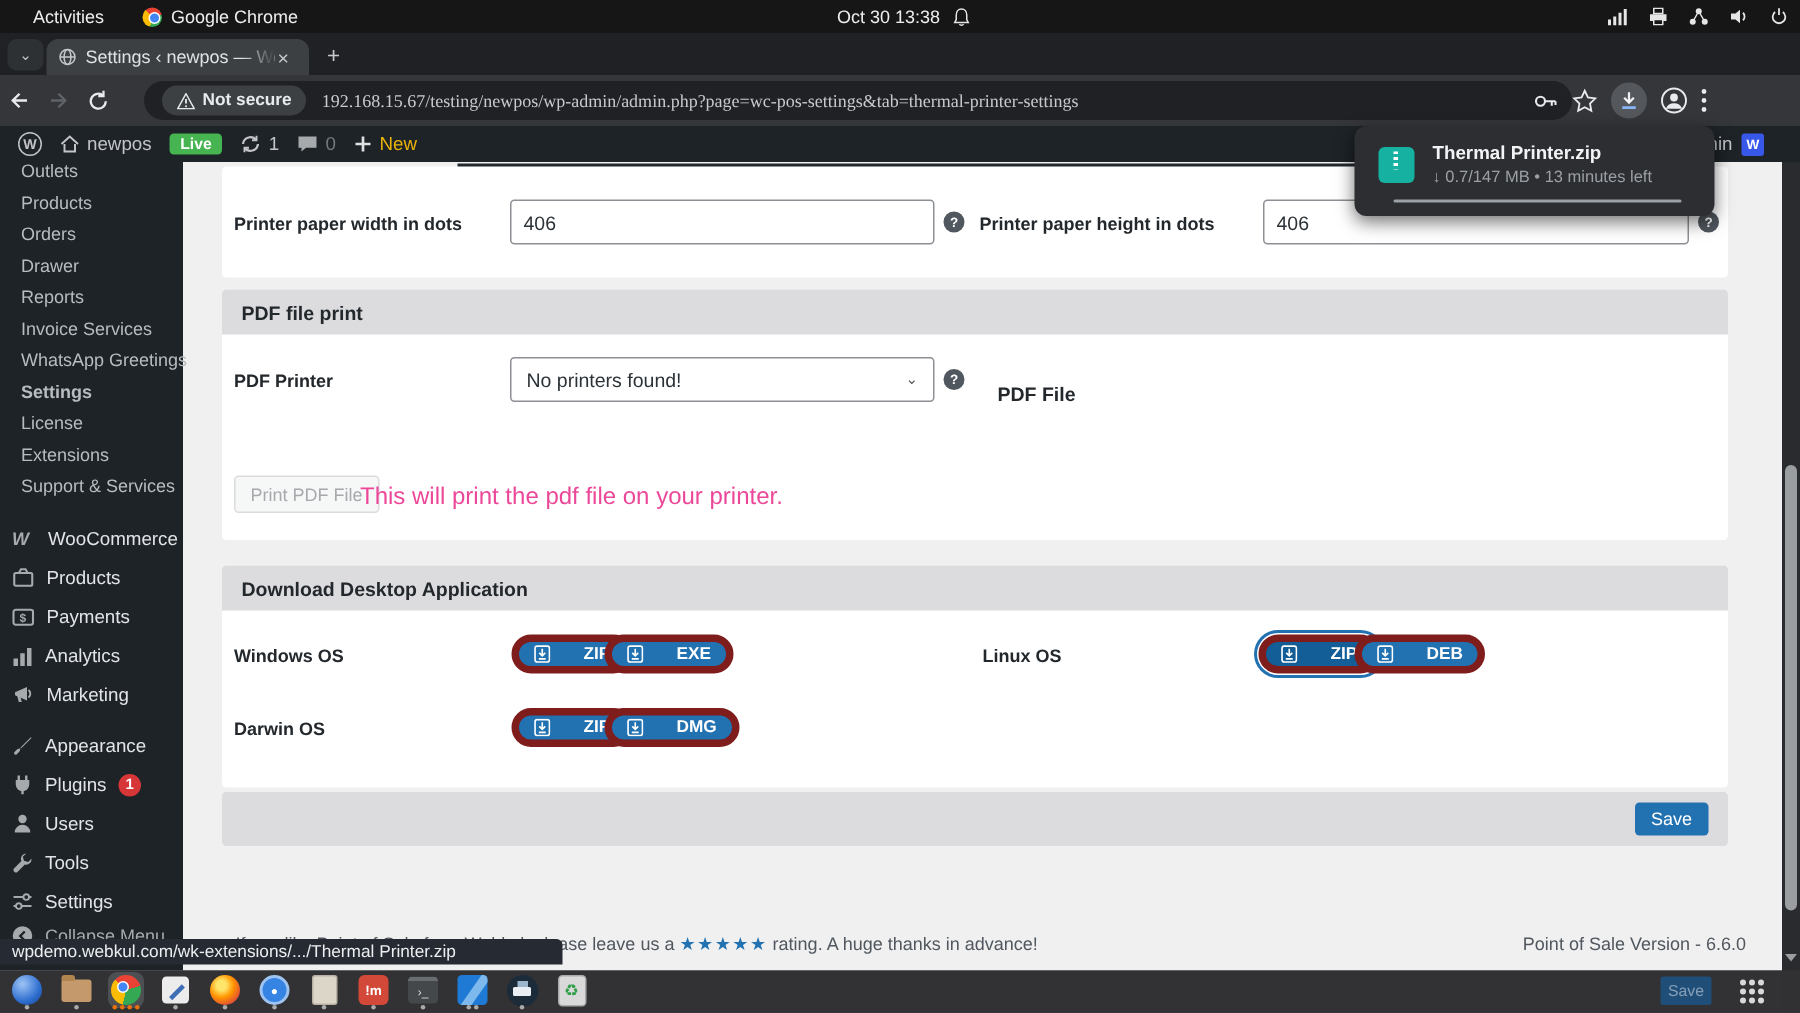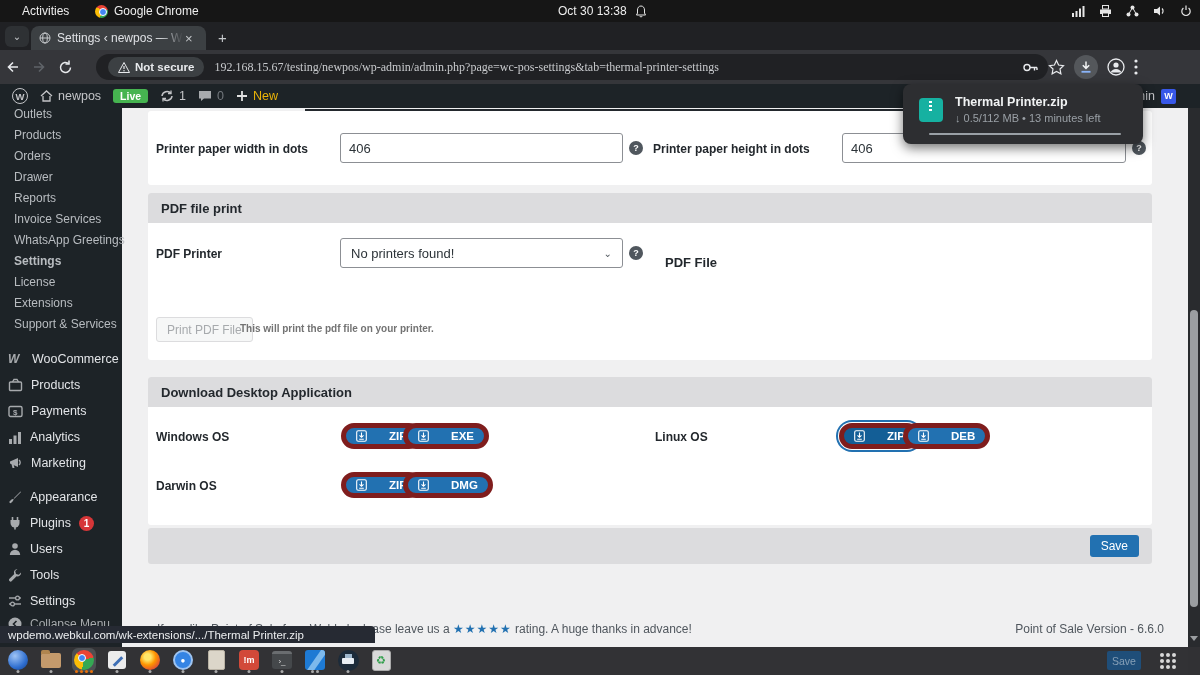--- a/index.html
+++ b/index.html
@@ -97,21 +97,21 @@
   .helpdot { position:absolute; width:14px; height:14px; background:#50575e; color:#fff; border-radius:50%;
       font-size:9px; font-weight:bold; display:flex; align-items:center; justify-content:center; }
   .selectbox { position:absolute; height:30px; border:1px solid #8c8f94; border-radius:3px; background:#fff;
       display:flex; align-items:center; justify-content:space-between; font-size:13px; color:#2c3338; padding:0 10px; }
   .uploadwrap { position:absolute; left:637px; top:45px; width:355px; height:50px; background:#fff;
       border:1px solid #e2e4e7; border-radius:6px; box-shadow:0 1px 2px rgba(0,0,0,.06); }
   .uploadbtn { position:absolute; left:48px; top:11px; height:28px; padding:0 12px; background:#fff;
       border:1px solid #2271b1; border-radius:3px; color:#2271b1; font-size:12px; display:flex; align-items:center; }
   .disabledbtn { position:absolute; height:25px; padding:0 10px; background:#f6f7f7; border:1px solid #dcdcde;
       border-radius:3px; color:#a7aaad; font-size:12px; display:flex; align-items:center; }
-  .hint { position:absolute; font-size:10px; color:#737373;font-weight:bold; }
+  .hint { position:absolute; font-size:16px; color:#ec4899; }
   .dlbtn { position:absolute; height:26px; padding:0 10px; background:#2271b1; border:5px solid #7f1d1d;
       border-radius:13px; color:#fff; font-size:11.5px; font-weight:bold; display:flex; align-items:center; gap:22px; }
   .dlbtn.focused { background:#135e96; box-shadow:0 0 0 1px #fff, 0 0 0 3px #2271b1; }
   .savebar { position:absolute; left:148px; top:420px; width:1004px; height:36px; background:#dcdcde; border-radius:3px; }
   .savebtn { position:absolute; right:13px; top:7px; height:22px; padding:0 11px; background:#2271b1; border-radius:3px;
       color:#fff; font-size:12px; display:flex; align-items:center; }
 
   
   .footer-left { position:absolute; left:157px; top:514px; font-size:12px; color:#50575e; }
   .footer-left .stars { color:#2271b1; letter-spacing:1px; }
@@ -324,21 +324,21 @@
       <span>dmin</span>
       <span class="avatar">W</span>
     </span>
   </div>
 
   <div class="dlpopup">
     <span class="zipicon" style="background:#16b1a1">
         <span class="zipper"></span>
       </span>
     <span class="fname">Thermal Printer.zip</span>
-    <span class="fstat">↓ 0.5/112 MB • 13 minutes left</span>
+    <span class="fstat">↓ 0.7/147 MB • 13 minutes left</span>
     <span class="prog"></span>
   </div>
 
   <div class="workspace">
 
     <div class="sidebar">
       <div class="submenu">
         <div class="sm-item">Outlets</div>
         <div class="sm-item">Products</div>
         <div class="sm-item">Orders</div>

